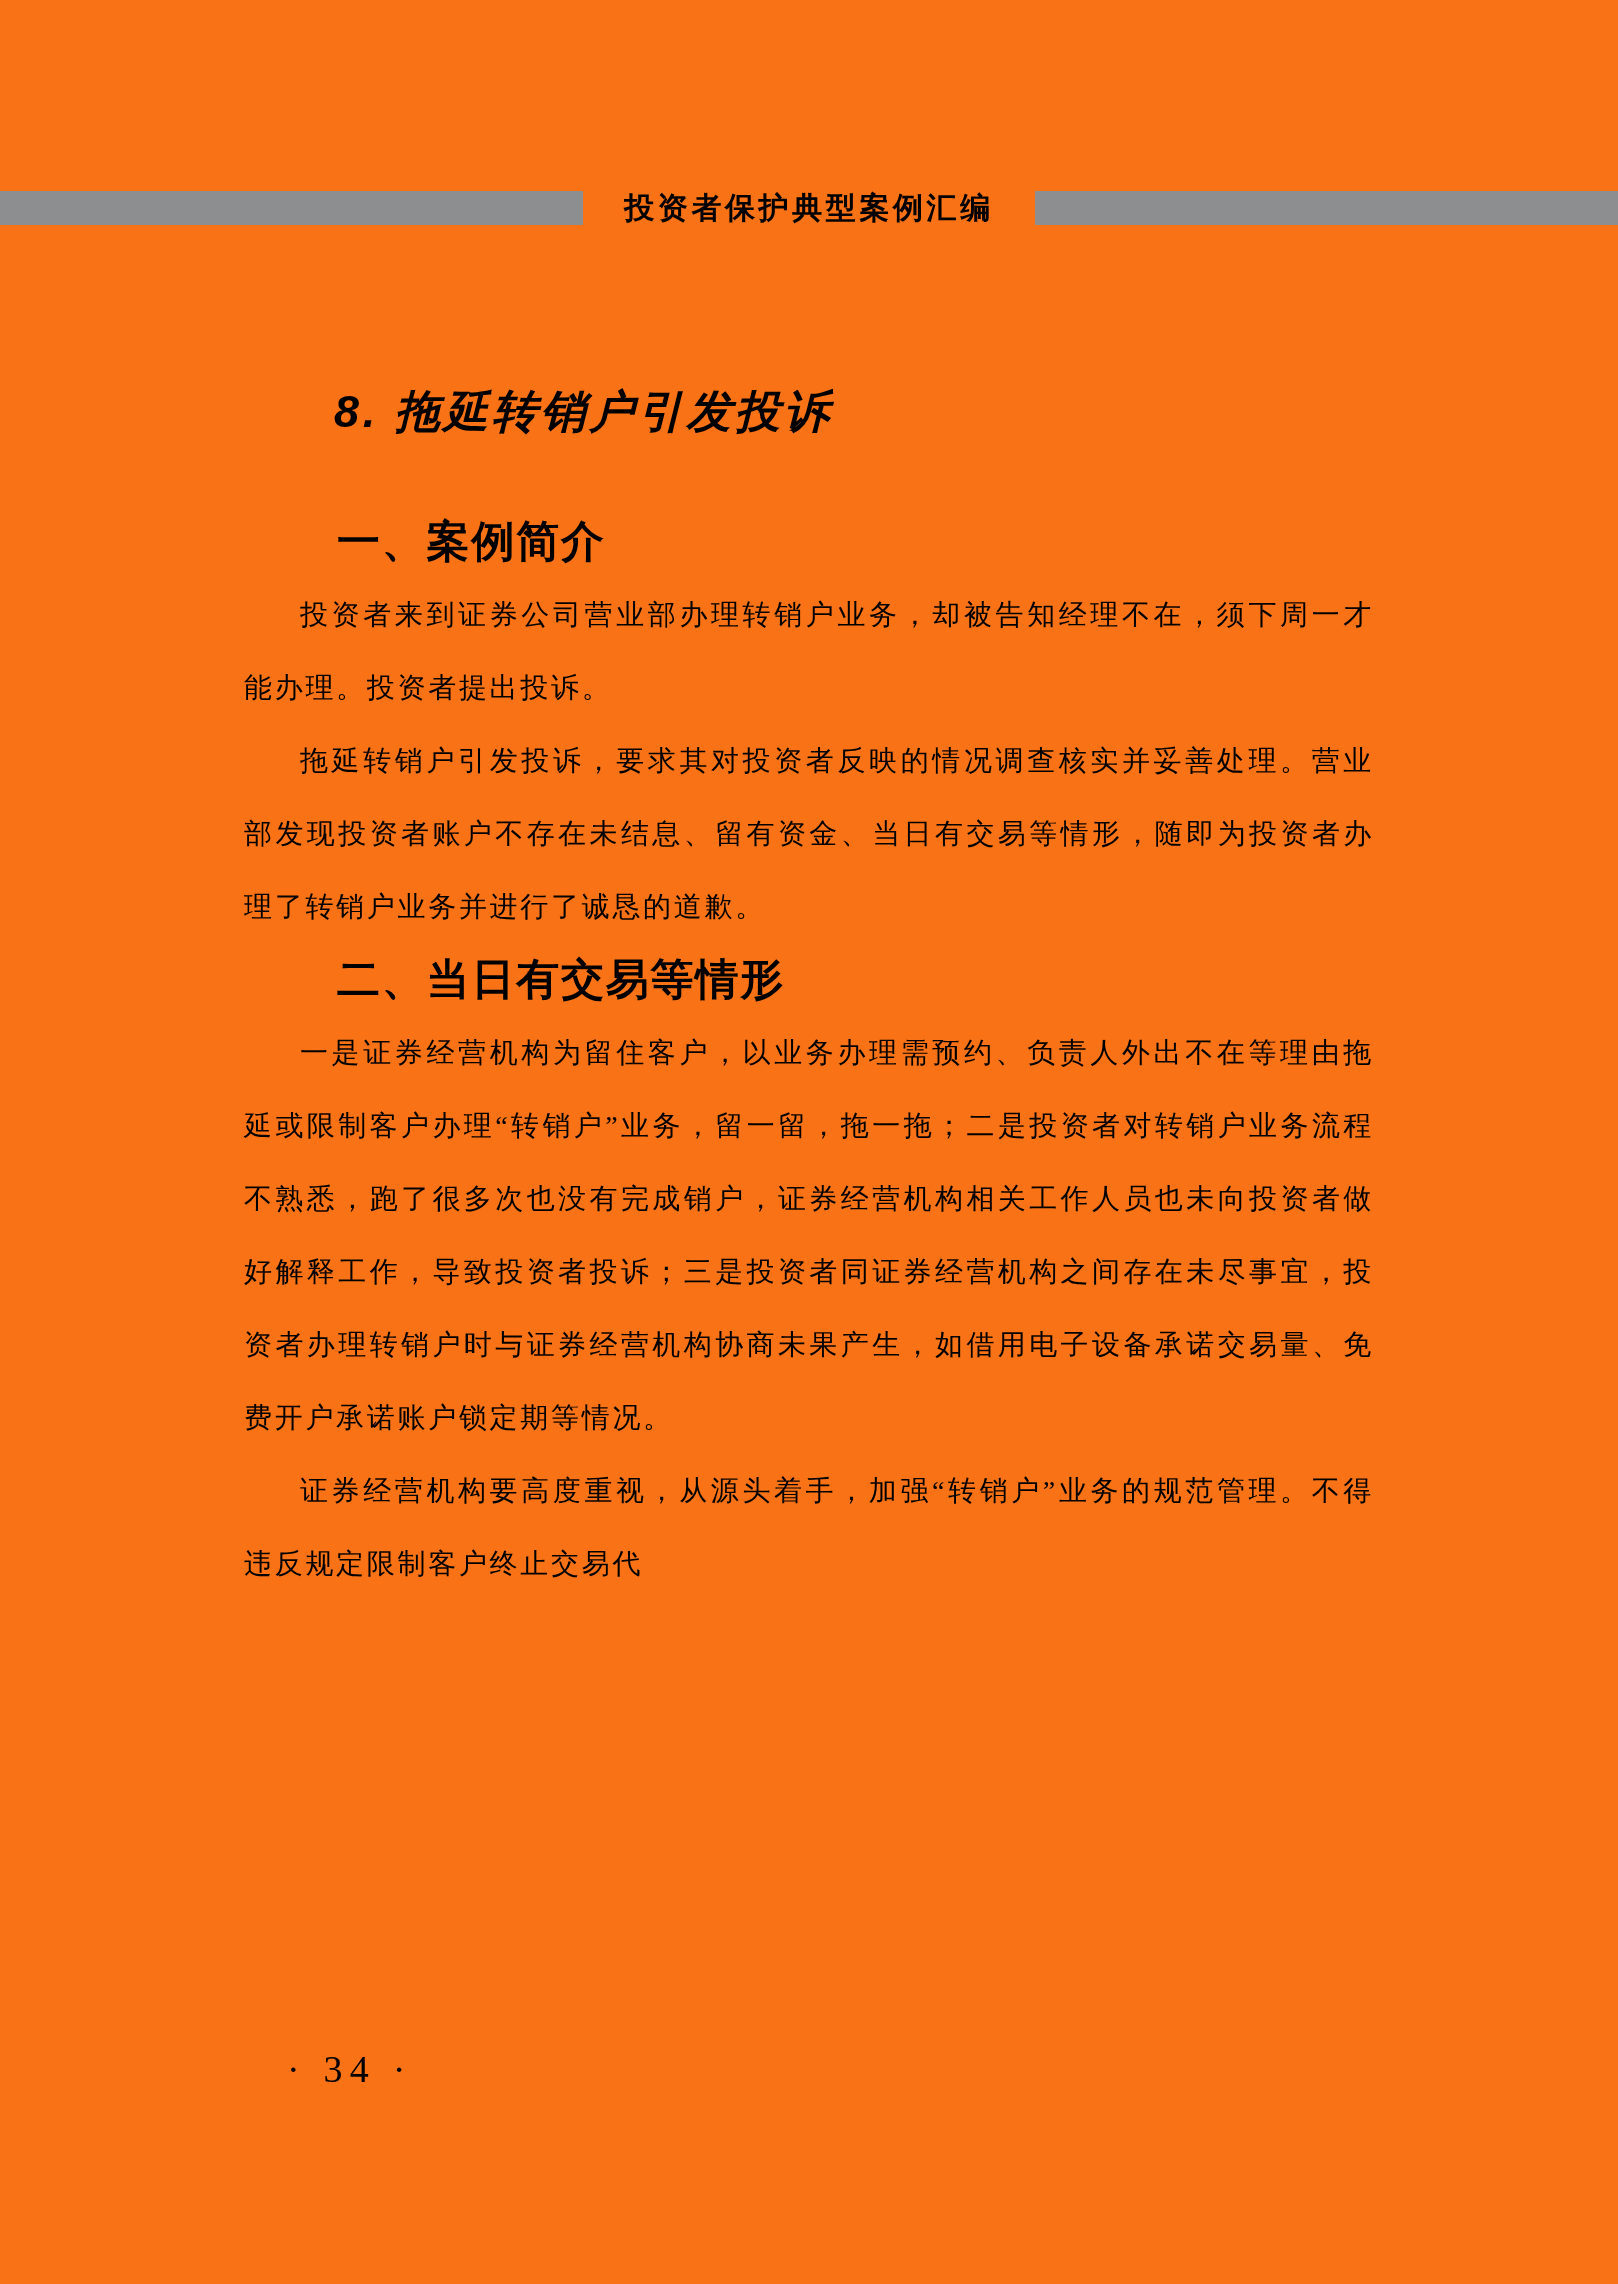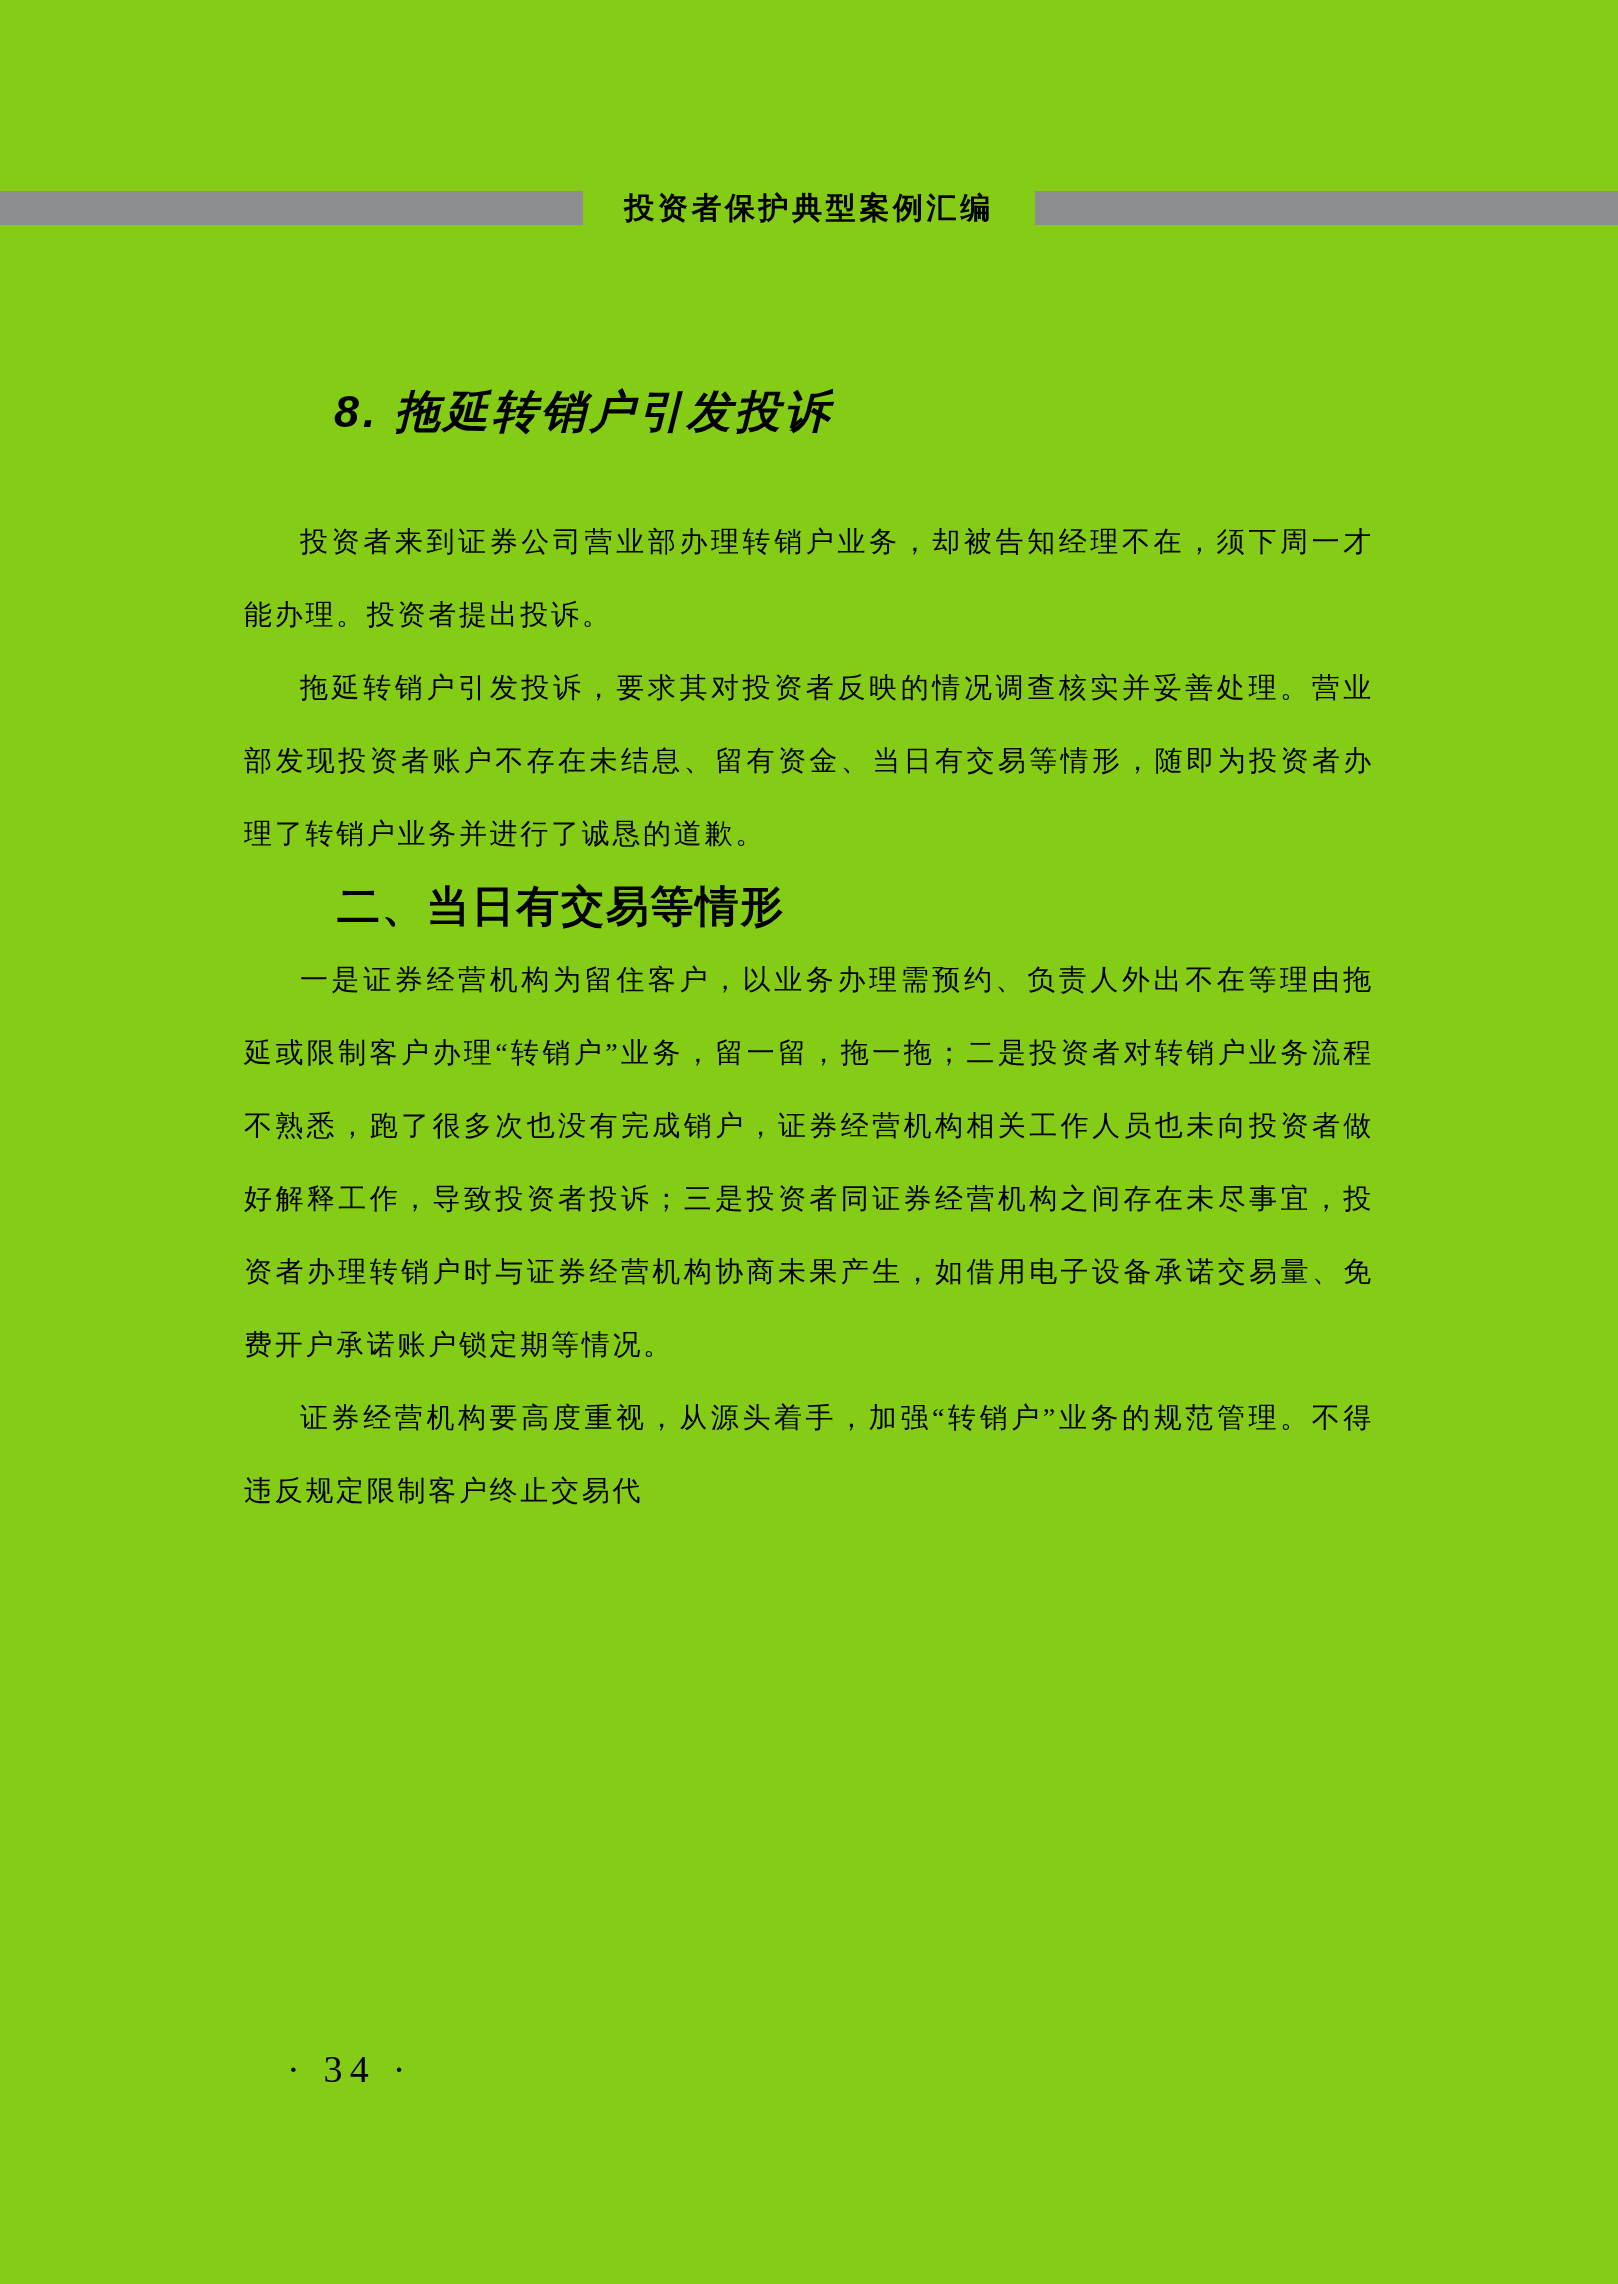--- a/index.html
+++ b/index.html
@@ -4,21 +4,21 @@
 <style>
   html, body {
     margin: 0;
     padding: 0;
     background: #ffffff;
   }
   .page {
     position: relative;
     width: 1618px;
     height: 2285px;
-    background: #84cc16;
+    background: #f97316;
     color: #000000;
     overflow: hidden;
     font-family: "Liberation Serif", "DejaVu Serif", serif;
   }
 
   
   .running-header {
     position: absolute;
     top: 191px;
     left: 0;
@@ -96,20 +96,21 @@
 
   <div class="running-header">
     <div class="header-bar"></div>
     <div class="header-title">投资者保护典型案例汇编</div>
     <div class="header-bar"></div>
   </div>
 
   <div class="content">
     <h1 class="chapter-title">8. 拖延转销户引发投诉</h1>
 
+    <h2 class="section-heading">一、案例简介</h2>
 
     <p class="body-para">投资者来到证券公司营业部办理转销户业务，却被告知经理不在，须下周一才能办理。投资者提出投诉。</p>
 
     <p class="body-para">拖延转销户引发投诉，要求其对投资者反映的情况调查核实并妥善处理。营业部发现投资者账户不存在未结息、留有资金、当日有交易等情形，随即为投资者办理了转销户业务并进行了诚恳的道歉。</p>
 
     <h2 class="section-heading">二、当日有交易等情形</h2>
 
 
     <p class="body-para">一是证券经营机构为留住客户，以业务办理需预约、负责人外出不在等理由拖延或限制客户办理“转销户”业务，留一留，拖一拖；二是投资者对转销户业务流程不熟悉，跑了很多次也没有完成销户，证券经营机构相关工作人员也未向投资者做好解释工作，导致投资者投诉；三是投资者同证券经营机构之间存在未尽事宜，投资者办理转销户时与证券经营机构协商未果产生，如借用电子设备承诺交易量、免费开户承诺账户锁定期等情况。</p>
 

